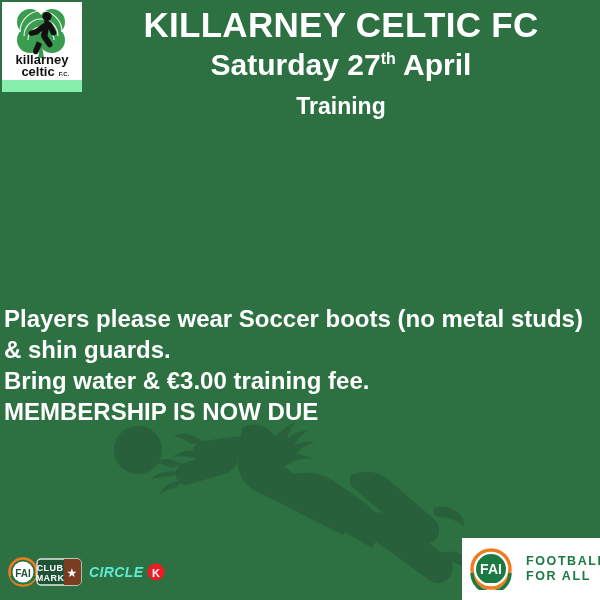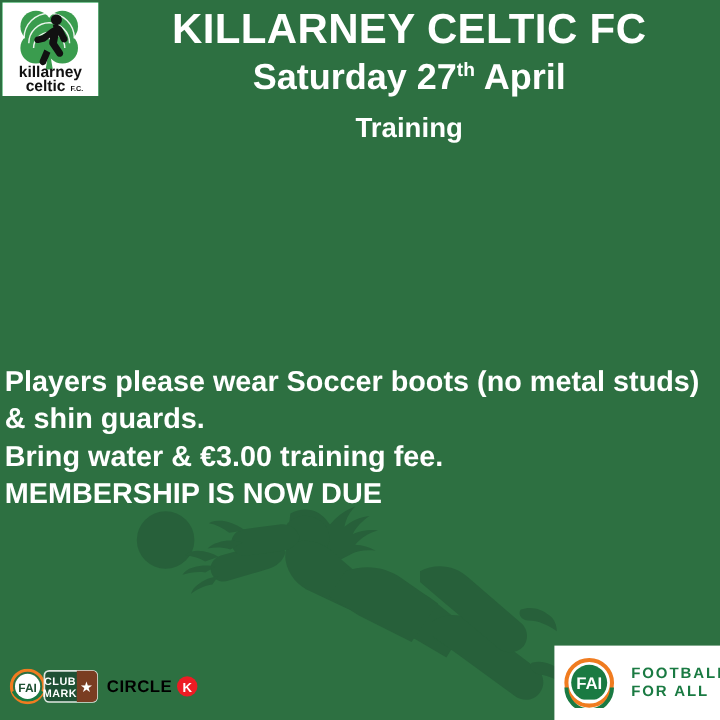--- a/index.html
+++ b/index.html
@@ -11,21 +11,21 @@
   #poster {
     position:relative;
     width:600px; height:600px;
     background:#2d7041;
     overflow:hidden;
   }
 
   
   #club-logo {
     position:absolute; left:2px; top:2px;
-    width:80px; height:78px;
+    width:80px; height:90px;
     background:#86efac;
     overflow:hidden;
   }
   #club-logo svg { display:block; width:80px; height:78px; }
 
   
   #headline {
     position:absolute; left:82px; top:0px;
     width:518px;
     text-align:center;
@@ -83,21 +83,21 @@
   
   #sponsor-strip {
     position:absolute; left:8px; top:556px;
     height:32px;
     display:flex; align-items:center; gap:7px;
   }
   #fai-club-badge { display:flex; align-items:center; }
   #fai-club-badge svg { display:block; }
   #circlek-logo { display:flex; align-items:center; gap:3px; }
   #circlek-wordmark {
-    color:#000000; font-size:14px; font-weight:bold; letter-spacing:.4px;
+    color:#5eead4; font-size:14px; font-weight:bold; letter-spacing:.4px;font-style:italic;
   }
   #circlek-mark svg { display:block; }
 
   
   #fai-ffa-panel {
     position:absolute; left:462px; top:538px;
     width:138px; height:62px;
     background:#ffffff;
     display:flex; align-items:center; padding-left:8px; gap:7px;
   }

